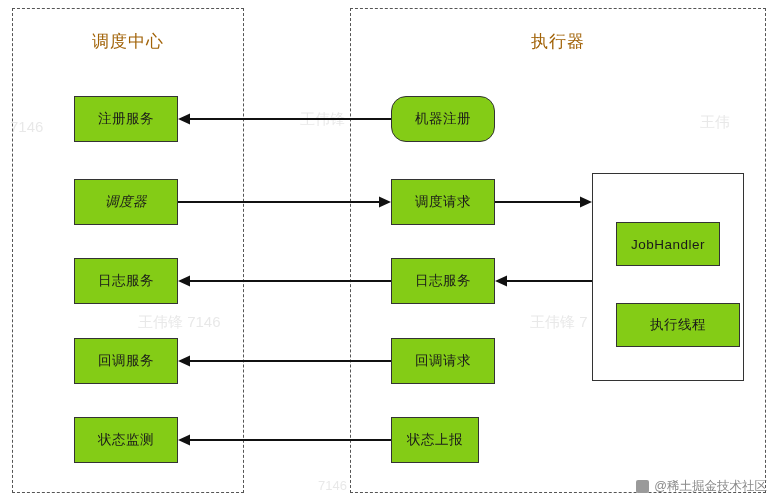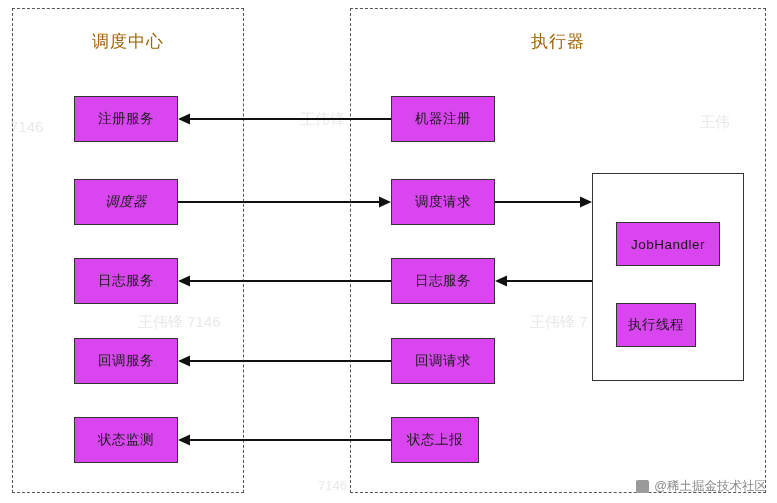--- a/index.html
+++ b/index.html
@@ -35,21 +35,21 @@
     letter-spacing: 1px;
     white-space: nowrap;
     text-align: center;
   }
 
   
   .node {
     position: absolute;
     box-sizing: border-box;
     border: 1.2px solid #333333;
-    background: #d946ef;
+    background: #84cc16;
     display: flex;
     align-items: center;
     justify-content: center;
     font-size: 13.5px;
     color: #1a1a1a;
     letter-spacing: 0.5px;
     white-space: nowrap;
   }
   .container-box {
     position: absolute;
@@ -165,27 +165,27 @@
       <polygon points="0,11 12,5.5 12,16.5" fill="#111111"></polygon>
     </svg>
   </div>
 
   <div class="node" style="left:74px; top:96px; width:104px; height:46px;">注册服务</div>
   <div class="node" style="left:74px; top:179px; width:104px; height:46px;font-style:italic;">调度器</div>
   <div class="node" style="left:74px; top:258px; width:104px; height:46px;">日志服务</div>
   <div class="node" style="left:74px; top:338px; width:104px; height:46px;">回调服务</div>
   <div class="node" style="left:74px; top:417px; width:104px; height:46px;">状态监测</div>
 
-  <div class="node" style="left:391px; top:96px; width:104px; height:46px;">机器注册</div>
+  <div class="node" style="left:391px; top:96px; width:104px; height:46px;border-radius:15px;">机器注册</div>
   <div class="node" style="left:391px; top:179px; width:104px; height:46px;">调度请求</div>
   <div class="node" style="left:391px; top:258px; width:104px; height:46px;">日志服务</div>
   <div class="node" style="left:391px; top:338px; width:104px; height:46px;">回调请求</div>
   <div class="node" style="left:391px; top:417px; width:88px; height:46px;">状态上报</div>
 
   <div class="node" style="left:616px; top:222px; width:104px; height:44px;">JobHandler</div>
-  <div class="node" style="left:616px; top:303px; width:80px; height:44px;">执行线程</div>
+  <div class="node" style="left:616px; top:303px; width:124px; height:44px;">执行线程</div>
 
   <div class="footer-mark">
     <span class="footer-logo"></span>
     <span>@稀土掘金技术社区</span>
   </div>
 
 </div>
 
 </body></html>

